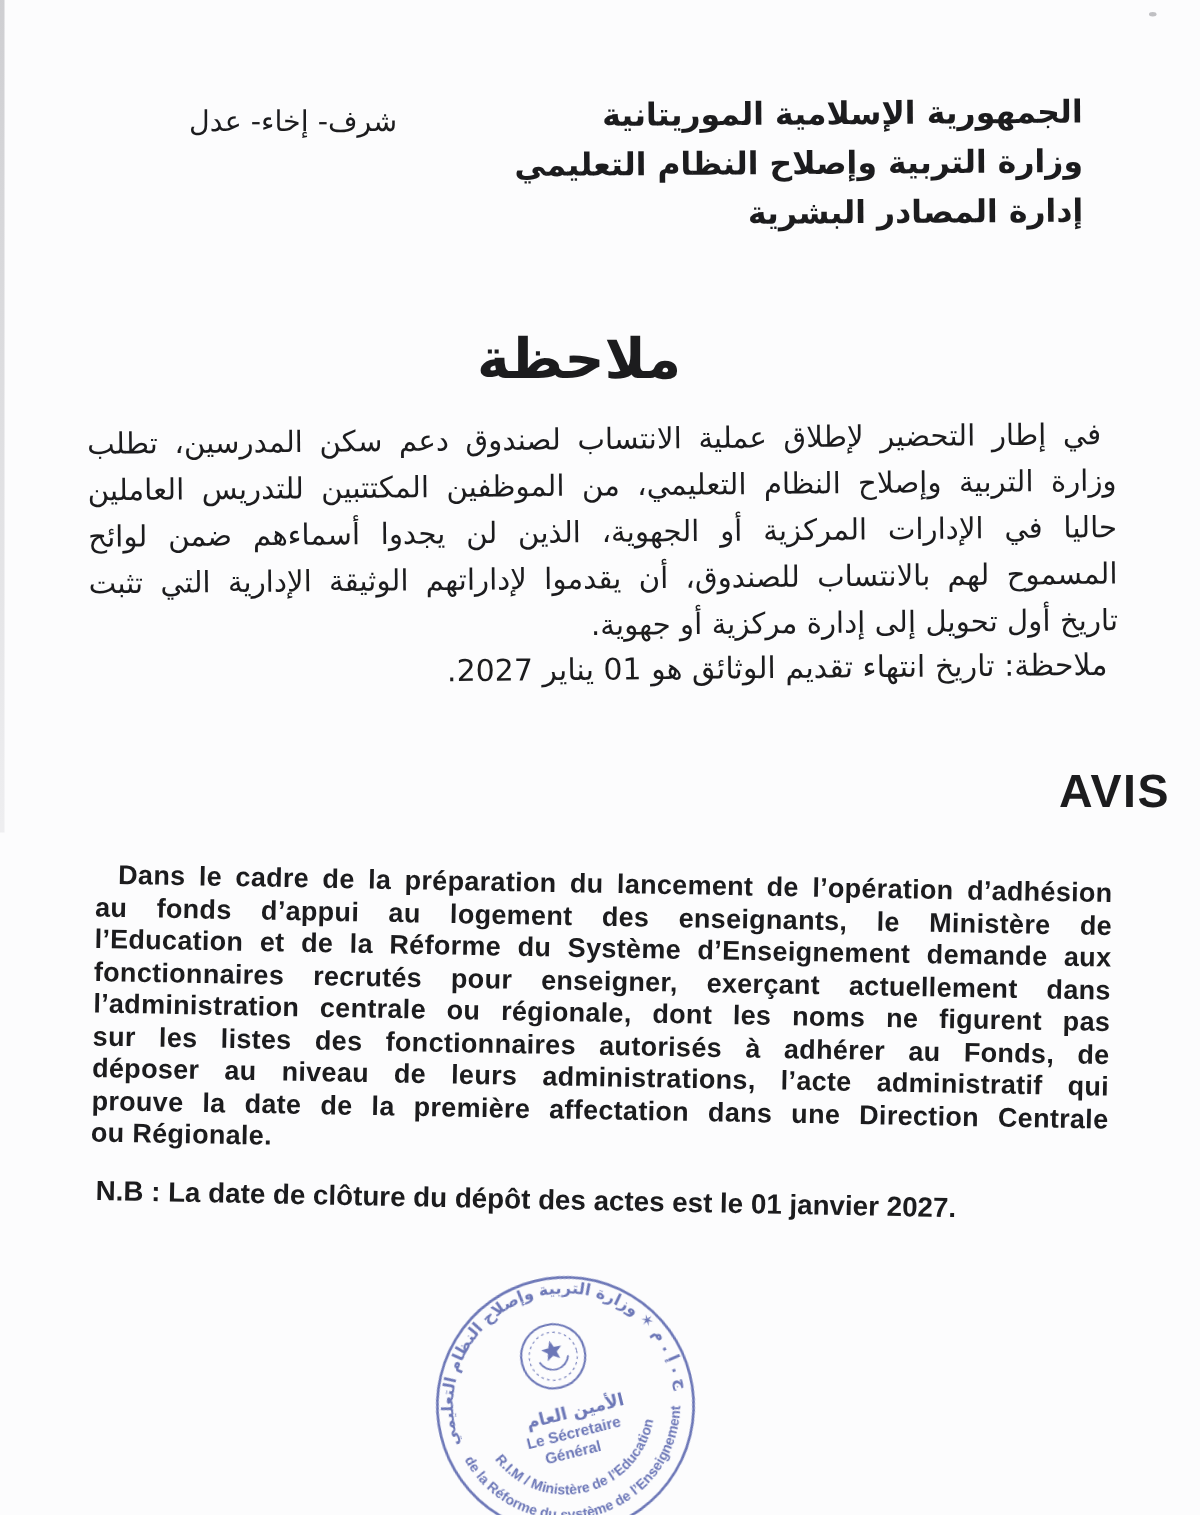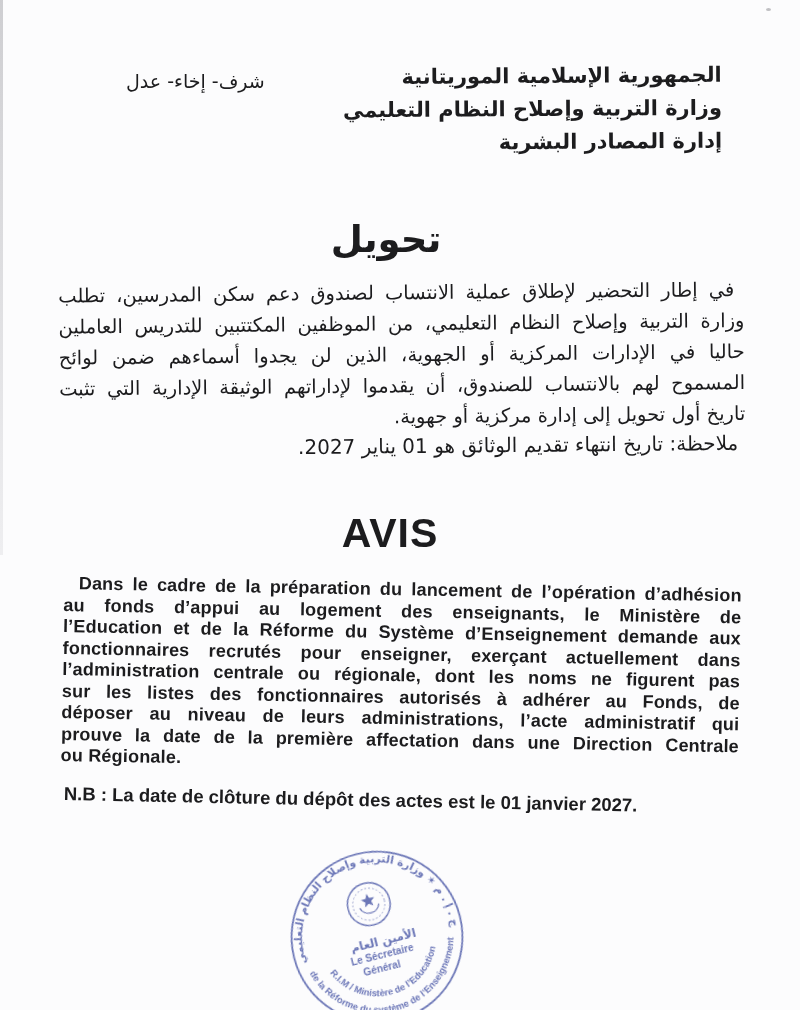--- a/index.html
+++ b/index.html
@@ -58,22 +58,22 @@
     position:absolute;top:433px;right:62px;
     direction:rtl;
     font-family:"DejaVu Sans", sans-serif;
     font-size:20px;
     transform:rotate(-0.55deg);
   }
 
   
   .fr-title{
     position:absolute;top:510px;left:0;width:780px;
-    text-align:center;
-    font-weight:bold;font-size:41px;letter-spacing:1px;
+    text-align:right;
+    font-weight:bold;font-size:31px;letter-spacing:1px;
   }
   .fr-body{
     position:absolute;top:573px;left:64px;width:678px;
     font-weight:bold;font-size:18px;line-height:21.5px;
     letter-spacing:.2px;
     transform:rotate(1.05deg);transform-origin:left top;
   }
   .fr-line{text-align:justify;text-align-last:justify;}
   .fr-line.first{padding-left:15px;}
   .fr-line.last{text-align:left;text-align-last:left;}
@@ -100,21 +100,21 @@
 <div class="edge-left"></div>
 <div class="speck"></div>
 
 <div class="motto">شرف- إخاء- عدل</div>
 <div class="gov-header">
   <div>الجمهورية الإسلامية الموريتانية</div>
   <div>وزارة التربية وإصلاح النظام التعليمي</div>
   <div>إدارة المصادر البشرية</div>
 </div>
 
-<div class="ar-title">تحويل</div>
+<div class="ar-title">ملاحظة</div>
 <div class="ar-body">
   <div class="ar-line first">في إطار التحضير لإطلاق عملية الانتساب لصندوق دعم سكن المدرسين، تطلب</div>
   <div class="ar-line">وزارة التربية وإصلاح النظام التعليمي، من الموظفين المكتتبين للتدريس العاملين</div>
   <div class="ar-line">حاليا في الإدارات المركزية أو الجهوية، الذين لن يجدوا أسماءهم ضمن لوائح</div>
   <div class="ar-line">المسموح لهم بالانتساب للصندوق، أن يقدموا لإداراتهم الوثيقة الإدارية التي تثبت</div>
   <div class="ar-line last">تاريخ أول تحويل إلى إدارة مركزية أو جهوية.</div>
 </div>
 <div class="ar-note">ملاحظة: تاريخ انتهاء تقديم الوثائق هو 01 يناير 2027.</div>
 
 <div class="fr-title">AVIS</div>

